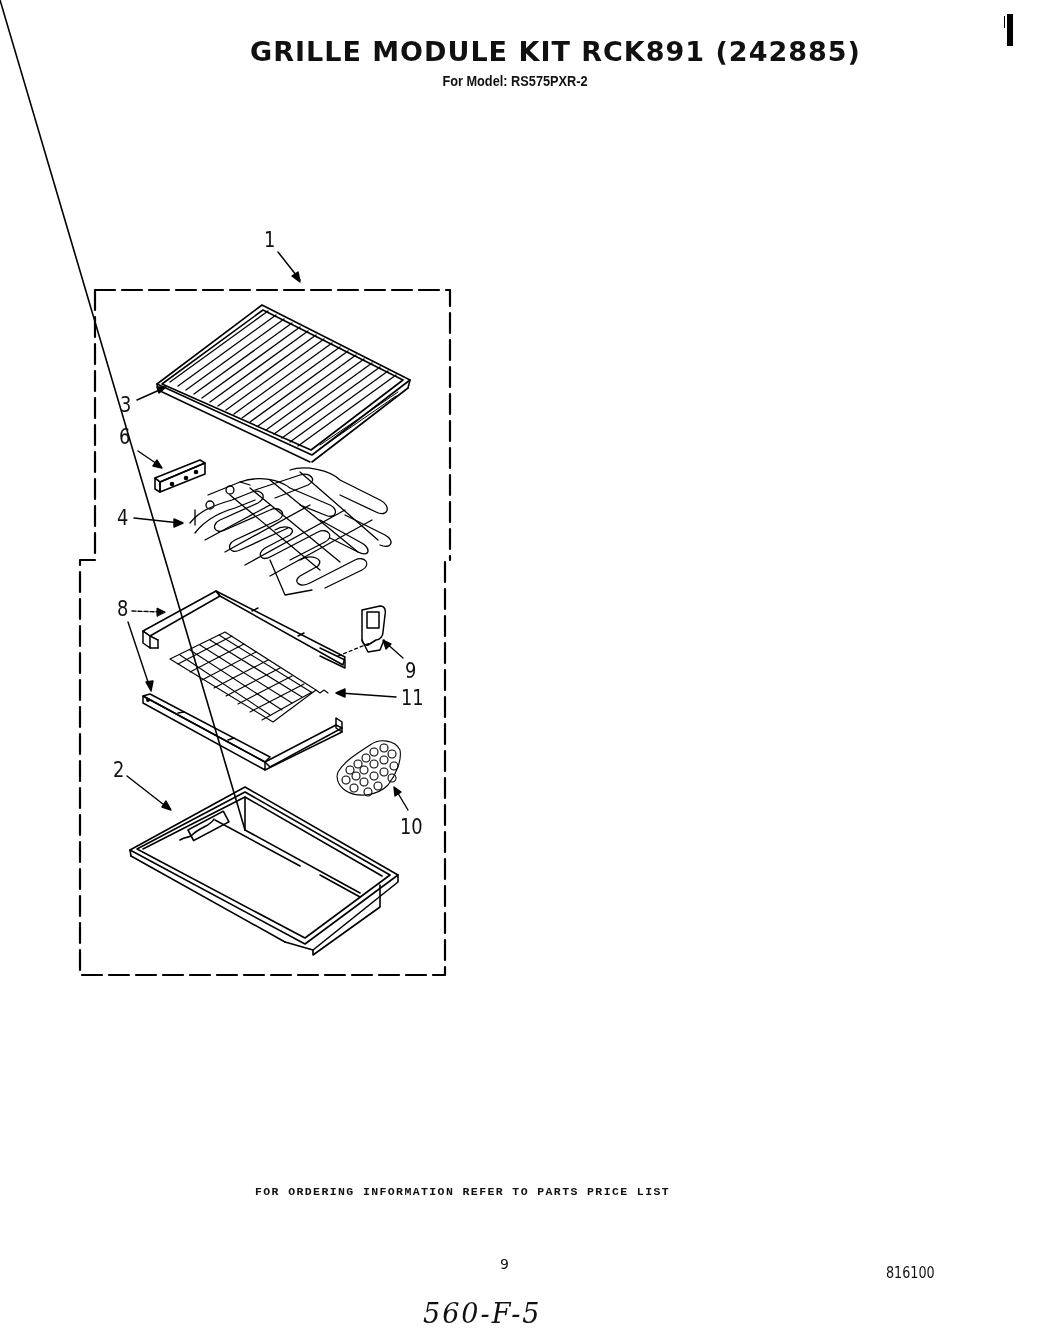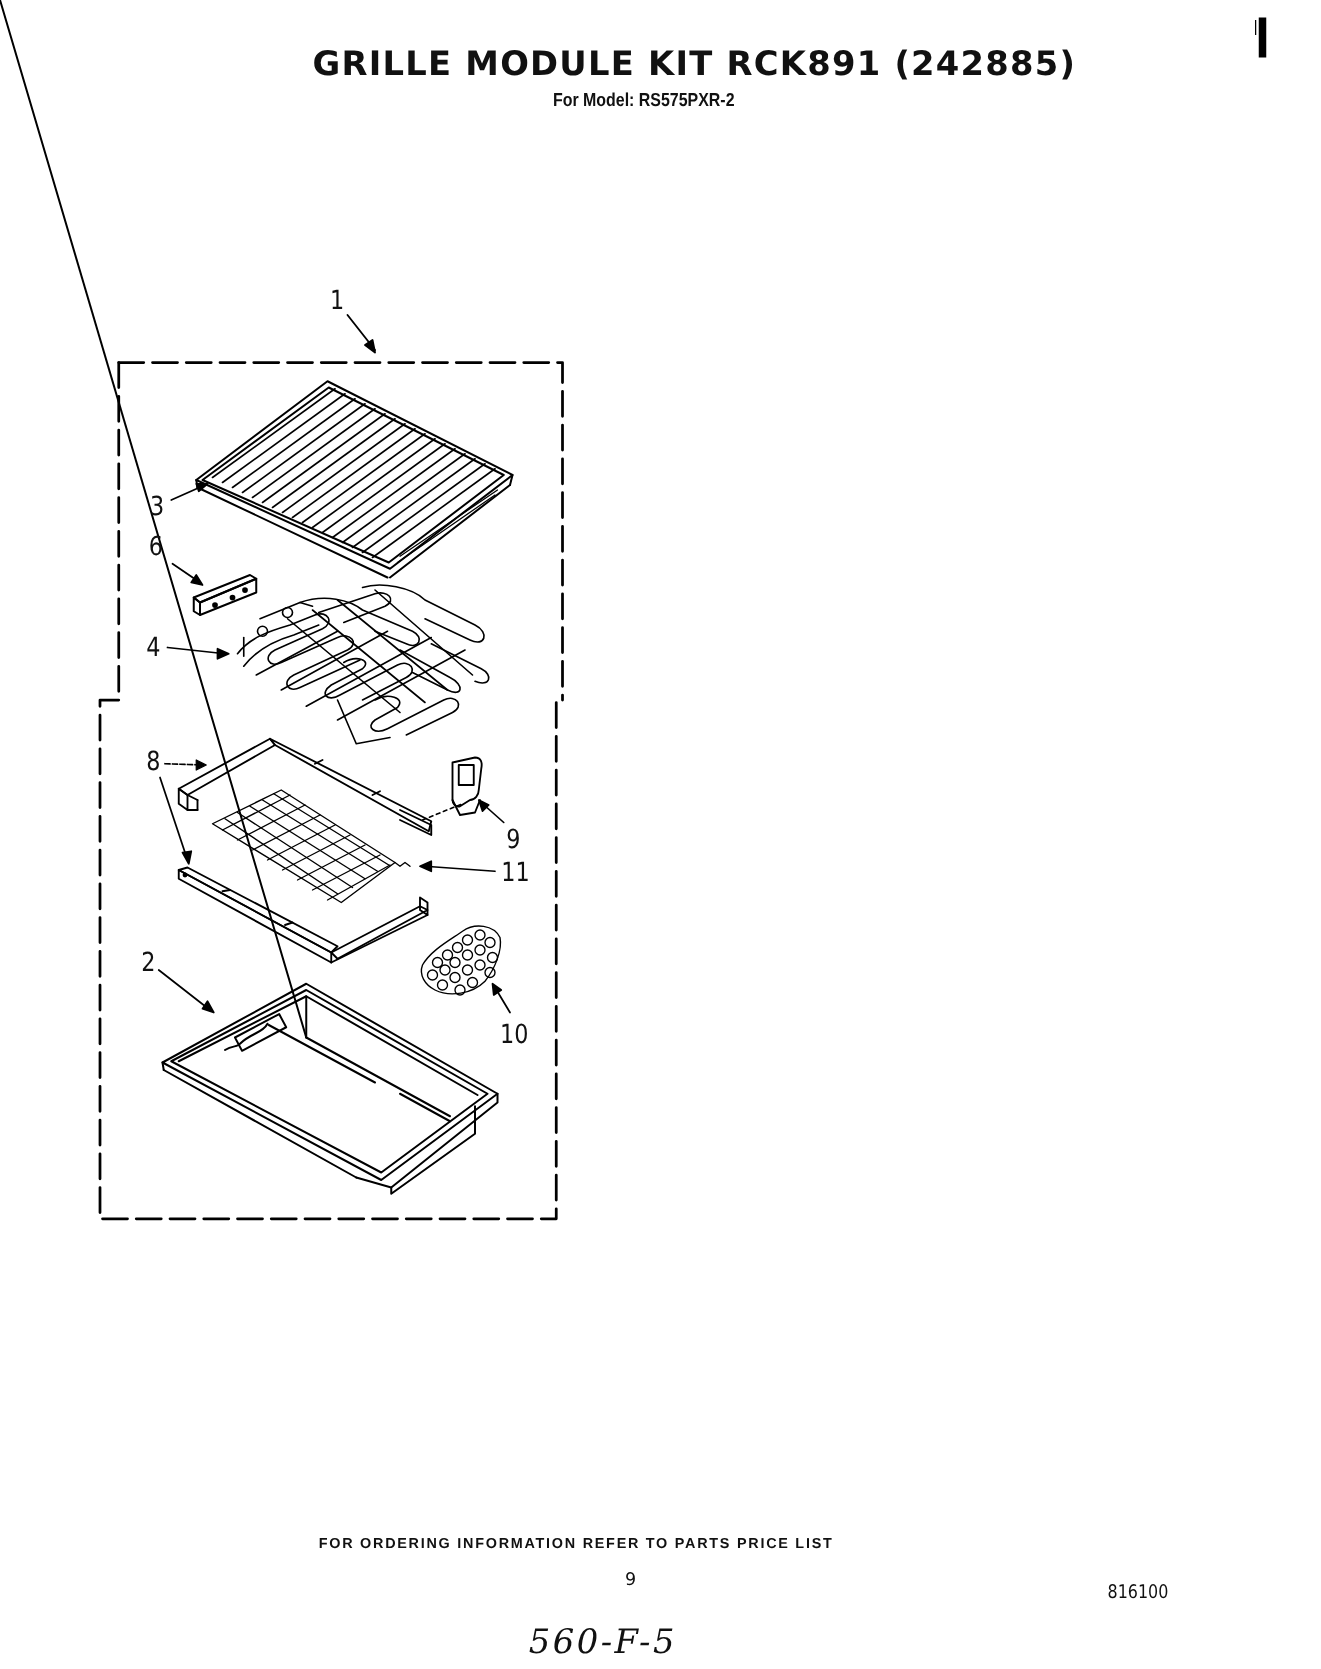--- a/index.html
+++ b/index.html
@@ -3,21 +3,21 @@
 <meta charset="utf-8">
 <style>
   html, body { margin:0; padding:0; background:#ffffff; }
   body { width:1057px; height:1335px; position:relative; overflow:hidden; font-family:"Liberation Sans", sans-serif; color:#111; }
   .title { position:absolute; left:250px; top:36px; width:580px; text-align:center; font-family:"DejaVu Sans", sans-serif; font-weight:bold; font-size:27px; letter-spacing:1px; white-space:nowrap; }
   .subtitle { position:absolute; left:400px; top:72px; width:230px; text-align:center; font-family:"Liberation Sans", sans-serif; font-size:15px; font-weight:bold; transform:scaleX(0.85); white-space:nowrap; }
   .corner-mark { position:absolute; left:1007px; top:14px; width:6px; height:32px; background:#000; }
   .corner-mark2 { position:absolute; left:1004px; top:16px; width:1px; height:12px; background:#000; }
   .diagram { position:absolute; left:0; top:0; }
   .callout { position:absolute; font-family:"DejaVu Sans", sans-serif; font-size:21px; font-weight:normal; transform:scaleX(0.85); }
-  .footer-note { position:absolute; left:255px; top:1229px; font-family:Liberation Sans, sans-serif; font-weight:bold; font-size:11.5px; letter-spacing:1.4px; white-space:nowrap; }
+  .footer-note { position:absolute; left:255px; top:1185px; font-family:Liberation Mono, monospace; font-weight:bold; font-size:11.5px; letter-spacing:1.4px; white-space:nowrap; }
   .page-num { position:absolute; left:500px; top:1256px; font-family:"DejaVu Sans", sans-serif; font-size:14px; }
   .doc-code { position:absolute; left:886px; top:1264px; font-family:"DejaVu Sans", sans-serif; font-size:15px; transform:scaleX(0.85); transform-origin:left; }
   .handwritten { position:absolute; left:423px; top:1298px; font-family:"DejaVu Serif", serif; font-style:italic; font-size:27px; letter-spacing:2px; }
 </style>
 </head>
 <body>
 
 <div class="corner-mark"></div>
 <div class="corner-mark2"></div>
 

